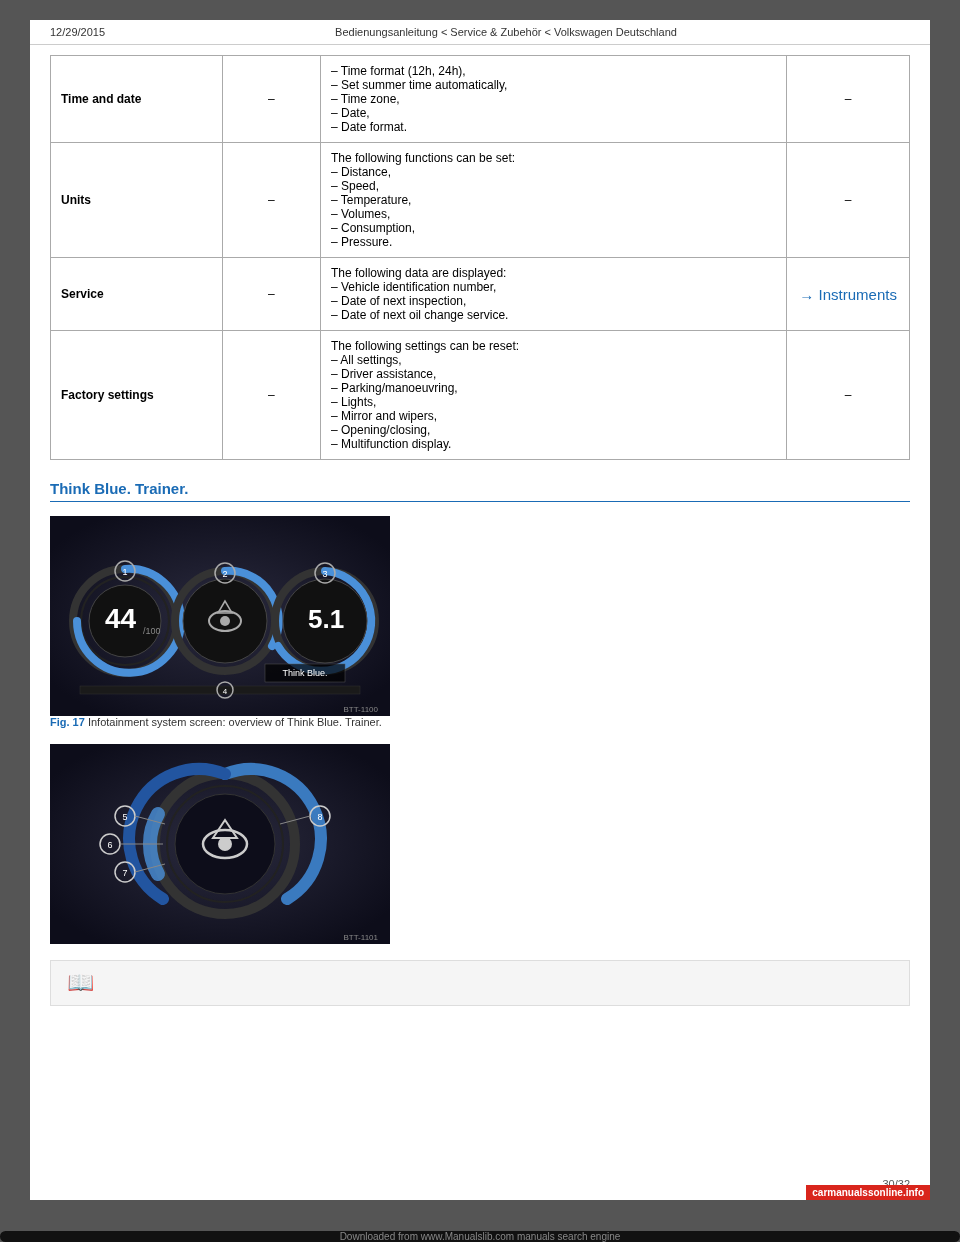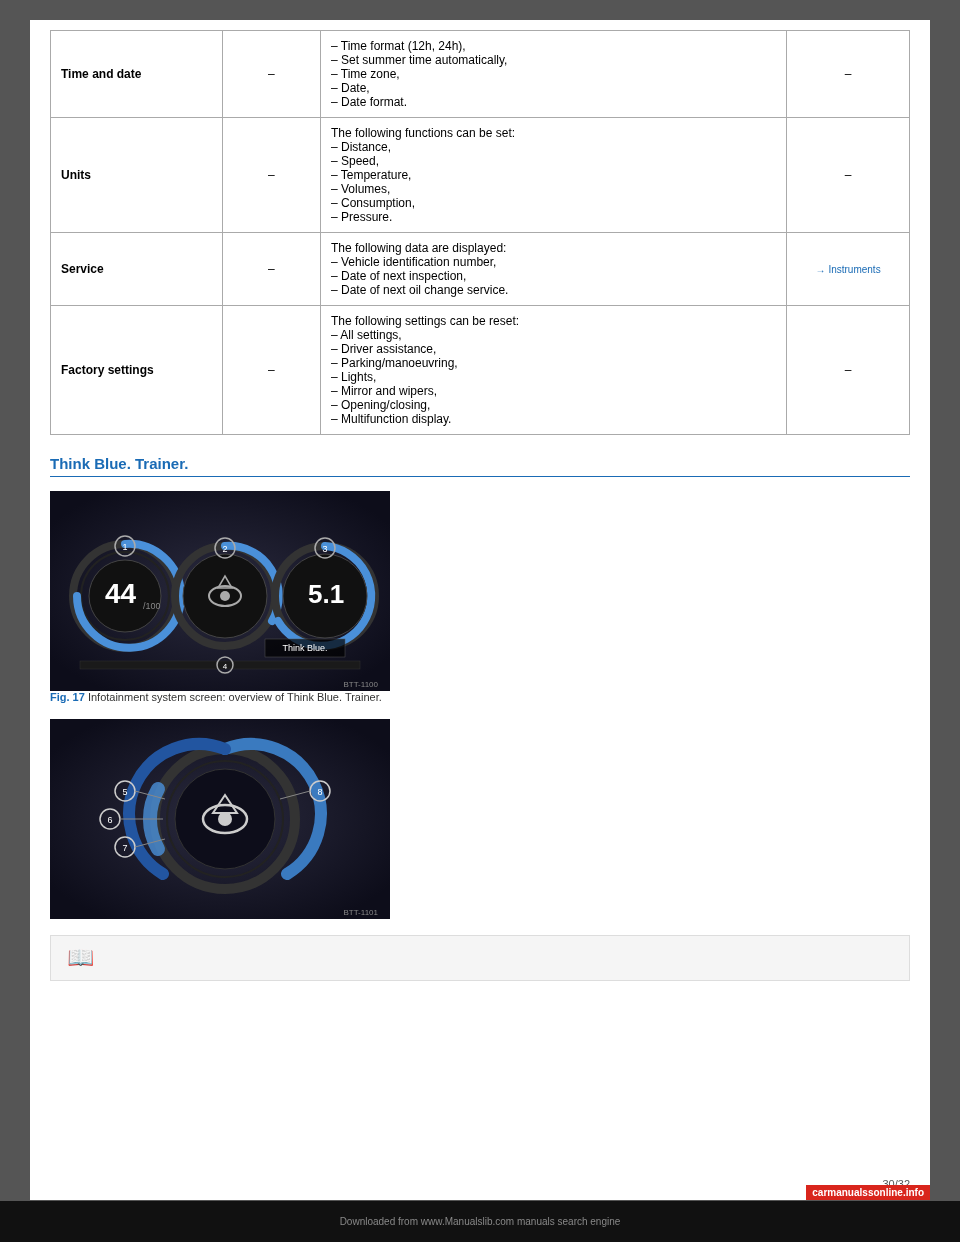--- a/index.html
+++ b/index.html
@@ -56,21 +56,21 @@
     .col-desc {
       width: 380px;
     }
     .col-link {
       width: 100px;
       text-align: center;
     }
     .link-blue {
       color: #1a6bb5;
       text-decoration: none;
-      font-size: 10px;
+      font-size: 15px;
       margin-top: 8px;
     }
     
     .section-heading {
       color: #1a6bb5;
       font-size: 15px;
       font-weight: bold;
       border-bottom: 1px solid #1a6bb5;
       padding-bottom: 4px;
       margin-bottom: 14px;
@@ -141,20 +141,25 @@
       font-weight: bold;
       padding: 2px 6px;
       margin-left: 36px;
     }
   </style>
 </head>
 <body>
 
 <div class="page">
 
+  <div class="header-bar">
+    <span>12/29/2015</span>
+    <span>Bedienungsanleitung &lt; Service &amp; Zubehör &lt; Volkswagen Deutschland</span>
+    <span>&nbsp;</span>
+  </div>
 
   <div class="content-area">
 
     <table class="settings-table">
       <tbody id="table-body">
       <tr>
             <td class="col-name">Time and date</td>
             <td class="col-dash">–</td>
             <td class="col-desc">– Time format (12h, 24h),<br>– Set summer time automatically,<br>– Time zone,<br>– Date,<br>– Date format.</td>
             <td class="col-link">–</td>
@@ -295,15 +300,15 @@
     <div class="bottom-note">
       <div class="book-icon">📖</div>
     </div>
   </div>
 
   <div class="page-number">30/32</div>
 
   <div class="carmanuals-logo">carmanualssonline.info</div>
 </div>
 
-<div style="position:fixed;bottom:0;width:100%;background:#111;color:#888;font-size:10px;text-align:center;padding:15px;">
+<div style="position:fixed;bottom:0;width:100%;background:#111;color:#888;font-size:10px;text-align:center;padding:0;border-radius:7px;">
   <span>Downloaded from www.Manualslib.com manuals search engine</span>
 </div>
 
 </body></html>

